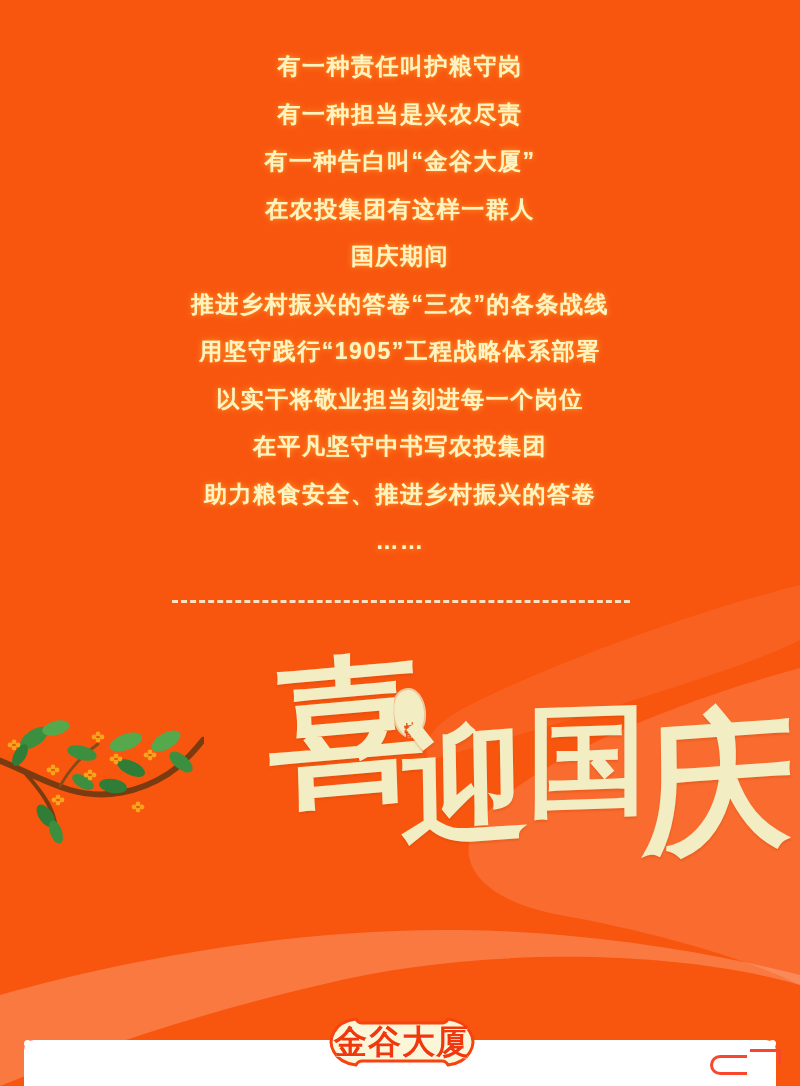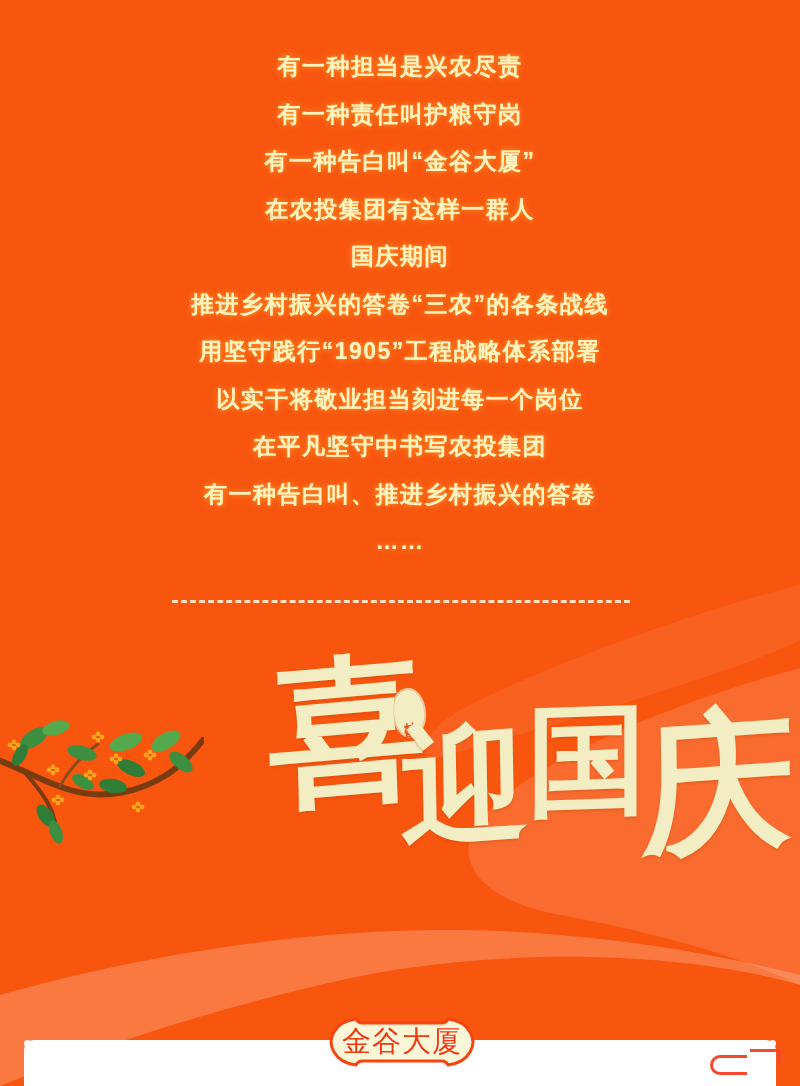--- a/index.html
+++ b/index.html
@@ -62,21 +62,21 @@
   .corner-dot.left{left:24px;top:1040px;}
   .corner-dot.right{left:769px;top:1040px;}
   
   .badge{
     position:absolute;left:326px;top:1014px;width:152px;height:56px;z-index:7;cursor:pointer;
   }
   .badge svg{position:absolute;left:0;top:0;}
   .badge-label{
     position:absolute;left:0;top:0;width:152px;height:56px;
     display:flex;align-items:center;justify-content:center;
-    font-size:29px;font-weight:normal;letter-spacing:1px;color:#F0380C;
+    font-size:33px;font-weight:bold;letter-spacing:1px;color:#F0380C;
     text-shadow:0 1px 0 rgba(255,255,255,.6);
   }
   
   .ornament-capsule{
     position:absolute;left:710px;top:1055px;width:34px;height:14px;z-index:6;
     border:3px solid #F8472C;border-right:none;border-radius:10px 0 0 10px;
   }
   .ornament-corner{
     position:absolute;left:750px;top:1049px;width:28px;height:12px;z-index:6;
     border-top:3px solid #F8472C;border-right:3px solid #F8472C;
@@ -87,30 +87,30 @@
 
 <div class="poster">
 
   <svg class="ribbon-svg" viewBox="0 0 800 1086" xmlns="http://www.w3.org/2000/svg">
     <path d="M800,585 C700,610 560,660 470,705 C430,725 420,745 430,760 C520,735 640,700 740,665 C770,654 790,645 800,640 Z" fill="#ffffff" opacity="0.07"></path>
     <path d="M800,668 C680,700 530,760 480,820 C450,860 480,900 560,915 C660,933 750,960 800,985 Z" fill="#ffffff" opacity="0.13"></path>
     <path d="M800,985 C680,950 480,945 320,985 C200,1013 90,1050 0,1086 L0,995 C130,958 300,928 460,930 C600,932 720,955 800,975 Z" fill="#ffffff" opacity="0.21"></path>
   </svg>
 
   <div class="poem">
+    <div class="poem-line">有一种责任叫护粮守岗</div>
     <div class="poem-line">有一种担当是兴农尽责</div>
-    <div class="poem-line">有一种责任叫护粮守岗</div>
     <div class="poem-line">有一种告白叫“金谷大厦”</div>
     <div class="poem-line">在农投集团有这样一群人</div>
     <div class="poem-line">国庆期间</div>
     <div class="poem-line">推进乡村振兴的答卷“三农”的各条战线</div>
     <div class="poem-line">用坚守践行“1905”工程战略体系部署</div>
     <div class="poem-line">以实干将敬业担当刻进每一个岗位</div>
     <div class="poem-line">在平凡坚守中书写农投集团</div>
-    <div class="poem-line">有一种告白叫、推进乡村振兴的答卷</div>
+    <div class="poem-line">助力粮食安全、推进乡村振兴的答卷</div>
     <div class="poem-line">……</div>
   </div>
 
   <div class="dashed-divider"></div>
 
   <div class="calligraphy">
     <div class="seal">
       <span class="seal-text">桂韵</span>
     </div>
     <span class="cal-char cal-c0">喜</span>

